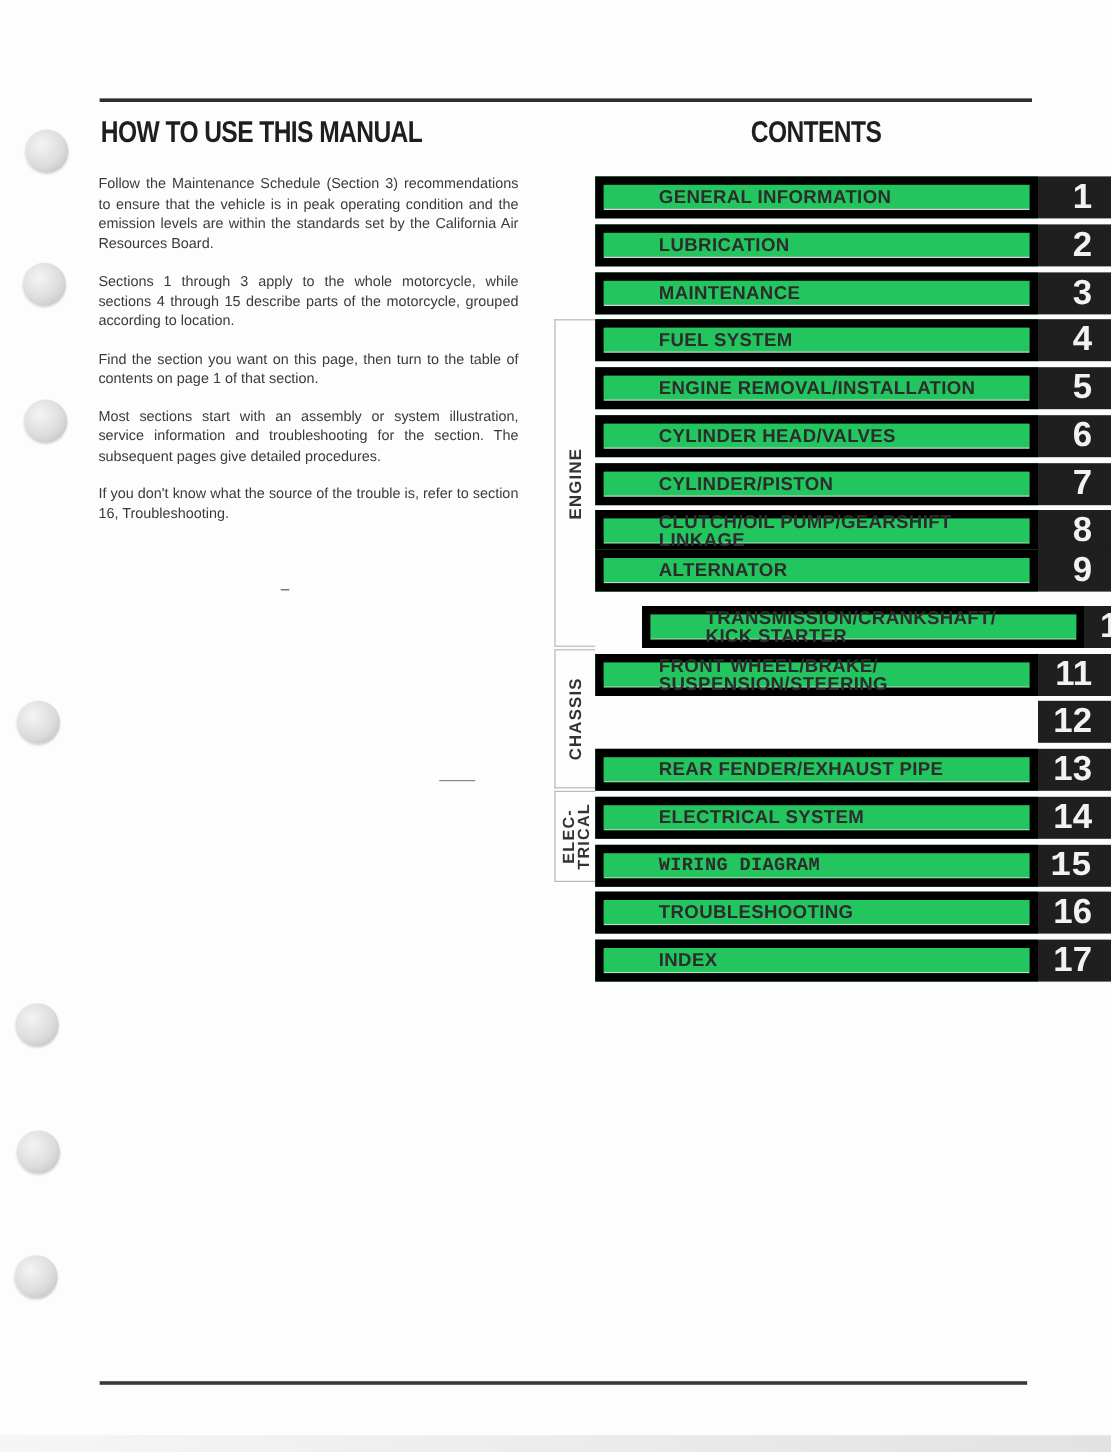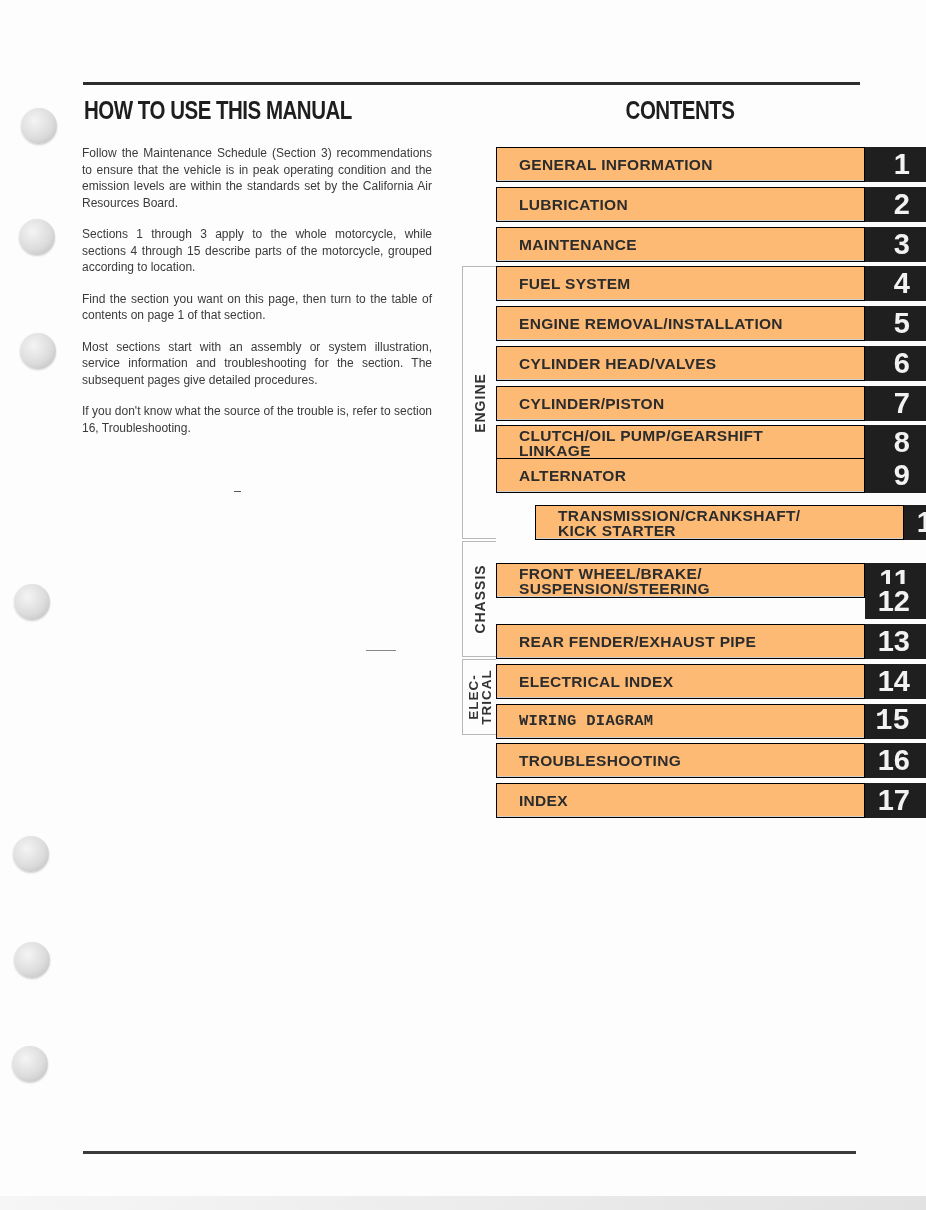--- a/index.html
+++ b/index.html
@@ -43,23 +43,23 @@
     position: absolute; left: 50%; top: 50%;
     transform: translate(-50%, -50%) rotate(-90deg);
     font-weight: bold; font-size: 14px; letter-spacing: 1px; color: #333;
     white-space: nowrap; text-align: center; line-height: 13px;
   }
   .row {
     position: absolute; left: 496px; width: 430px; height: 35px;
   }
   .row-box {
     position: absolute; left: 0; top: 0; width: 369px; height: 35px;
-    border: 1px solid #000000; box-sizing: border-box; background: #fdba74;
+    border: 7px solid #000000; box-sizing: border-box; background: #22c55e;
     box-shadow: inset 0 -1px 0 #d0d0d0;
-    display: flex; align-items: center;
+    display: flex; align-items: center; padding-left: 24px;
   }
   .row-label {
     padding-left: 22px; font-weight: bold; font-size: 15.5px; line-height: 15px;
     color: #2c2c2c; letter-spacing: 0.3px; white-space: pre-line;
   }
   .row-tab {
     position: absolute; left: 369px; top: 0; width: 61px; height: 35px;
     background: #1f1f1f; color: #f2f2f2;
     font-weight: bold; font-size: 29px; line-height: 35px;
     text-align: right; padding-right: 16px; box-sizing: border-box;
@@ -163,39 +163,39 @@
       </div>
       <div class="row-tab">9</div>
     </div>
     <div class="row" style="top: 505px; margin-left: 39px;">
       <div class="row-box">
         <span class="row-label">TRANSMISSION/CRANKSHAFT/
 KICK STARTER</span>
       </div>
       <div class="row-tab">10</div>
     </div>
-    <div class="row" style="top: 563px;">
+    <div class="row" style="top: 545px;">
       <div class="row-box">
         <span class="row-label">FRONT WHEEL/BRAKE/
 SUSPENSION/STEERING</span>
       </div>
       <div class="row-tab">11</div>
     </div>
     <div class="row" style="top: 584px;">
       <div class="row-tab">12</div>
     </div>
     <div class="row" style="top: 624px;">
       <div class="row-box">
         <span class="row-label">REAR FENDER/EXHAUST PIPE</span>
       </div>
       <div class="row-tab">13</div>
     </div>
     <div class="row" style="top: 664px;">
       <div class="row-box">
-        <span class="row-label">ELECTRICAL INDEX</span>
+        <span class="row-label">ELECTRICAL SYSTEM</span>
       </div>
       <div class="row-tab">14</div>
     </div>
     <div class="row" style="top: 704px; font-family: Liberation Mono, monospace;">
       <div class="row-box">
         <span class="row-label">WIRING DIAGRAM</span>
       </div>
       <div class="row-tab">15</div>
     </div>
     <div class="row" style="top: 743px;">

